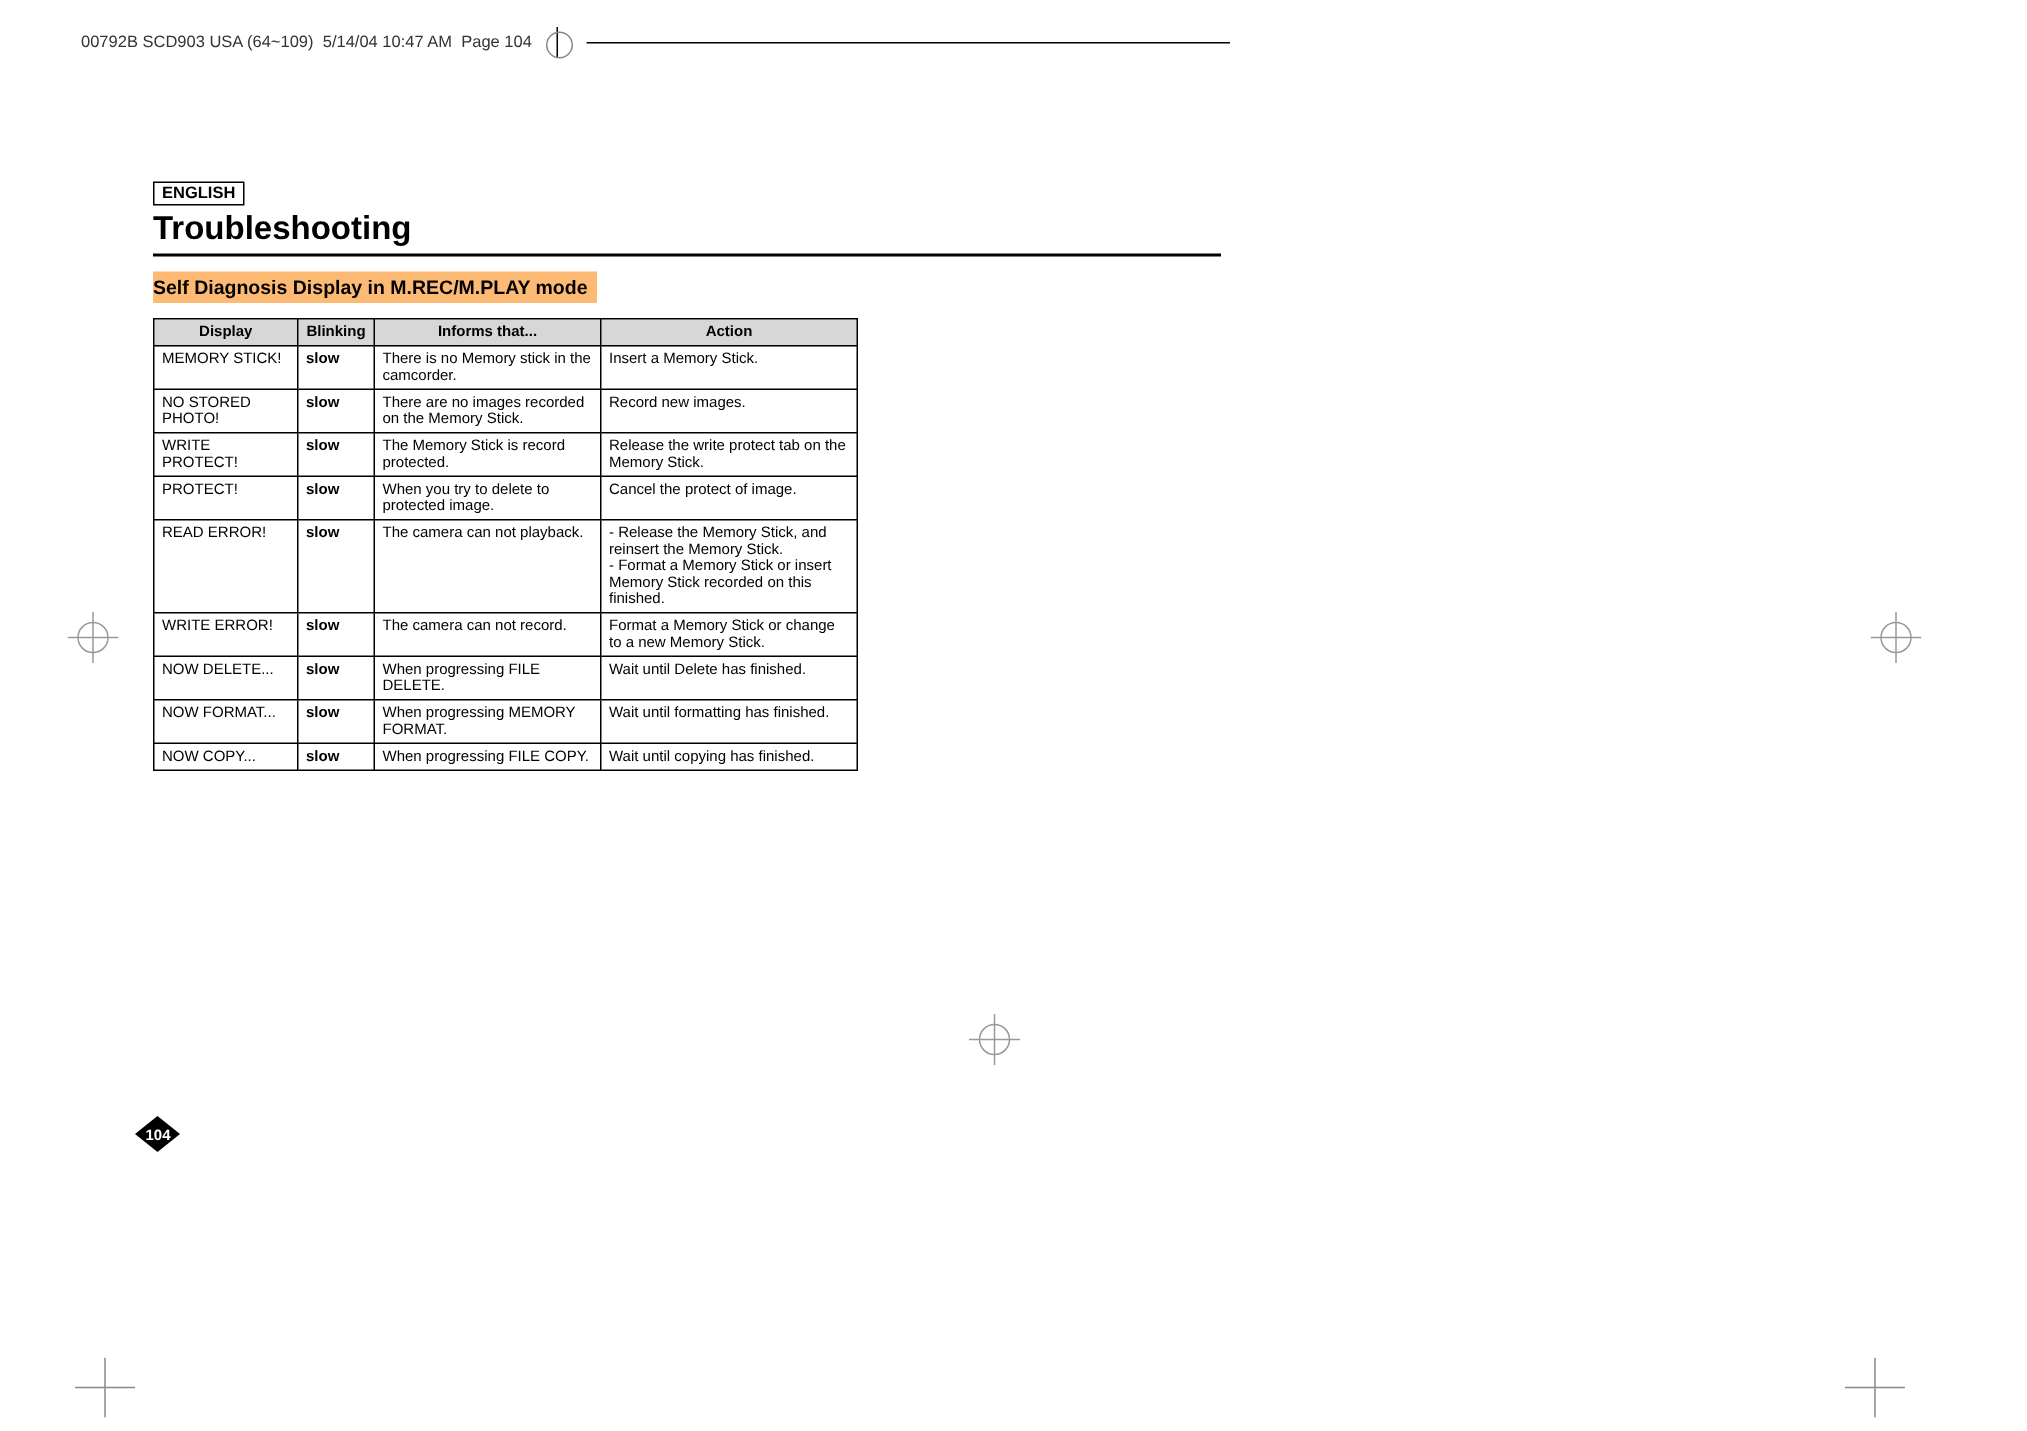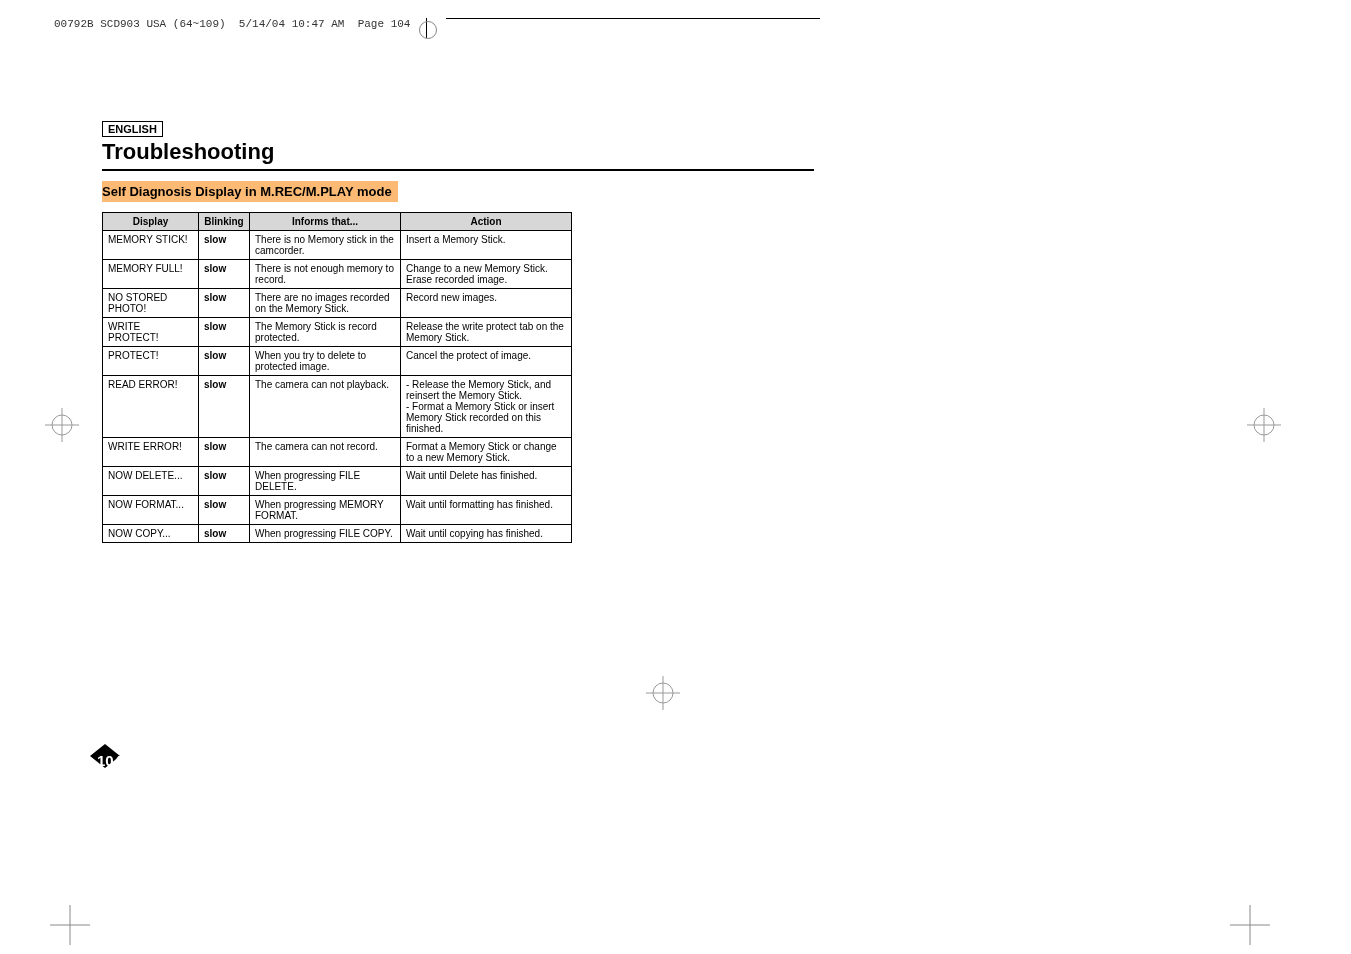--- a/index.html
+++ b/index.html
@@ -10,22 +10,22 @@
     position: relative;
     font-family: Arial, Helvetica, sans-serif;
     color: #000;
   }
   .header-bar {
     position: absolute;
     top: 18px;
     left: 50px;
     width: 770px;
     display: flex;
-    align-items: flex-start;
-    font-family: Liberation Mono, monospace;
+    align-items: center;
+    font-family: Liberation Sans, sans-serif;
     font-size: 11px;
     color: #333;
   }
   .header-text {
     padding: 0 4px;
     white-space: pre;
   }
   .content {
     position: absolute;
     left: 102px;
@@ -82,21 +82,21 @@
   td.center { text-align: center; font-weight: bold; }
   .page-chip-wrap {
     position: absolute;
     left: 90px;
     top: 744px;
   }
   .page-chip-wrap svg { display:block; }
   .page-num {
     position: absolute;
     color: #fff;
-    font-size: 15px;
+    font-size: 10px;
     font-weight: bold;
     left: 7px;
     top: 8px;
     text-align: center;
   }
   .reg-left-top {
     position: absolute;
     left: 45px;
     top: 408px;
   }
@@ -201,26 +201,20 @@
       </tr>
     </thead>
     <tbody id="diag-body">
         <tr>
           <td class="col-display">MEMORY STICK!</td>
           <td class="col-blinking center">slow</td>
           <td class="col-informs">There is no Memory stick in the camcorder.</td>
           <td class="col-action" style="white-space: pre-line;">Insert a Memory Stick.</td>
         </tr>
         <tr>
-          <td class="col-display">MEMORY FULL!</td>
-          <td class="col-blinking center">slow</td>
-          <td class="col-informs">There is not enough memory to record.</td>
-          <td class="col-action" style="white-space: pre-line;">Change to a new Memory Stick. Erase recorded image.</td>
-        </tr>
-        <tr>
           <td class="col-display">NO STORED PHOTO!</td>
           <td class="col-blinking center">slow</td>
           <td class="col-informs">There are no images recorded on the Memory Stick.</td>
           <td class="col-action" style="white-space: pre-line;">Record new images.</td>
         </tr>
         <tr>
           <td class="col-display">WRITE PROTECT!</td>
           <td class="col-blinking center">slow</td>
           <td class="col-informs">The Memory Stick is record protected.</td>
           <td class="col-action" style="white-space: pre-line;">Release the write protect tab on the Memory Stick.</td>

